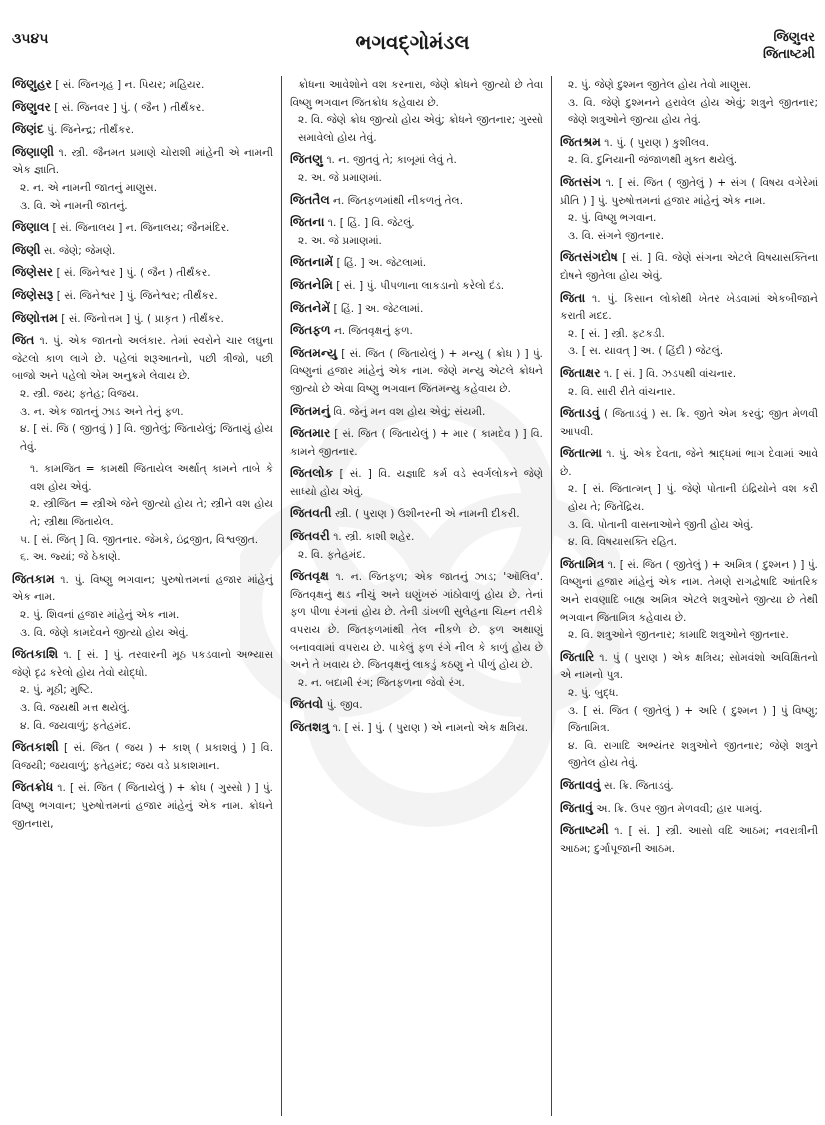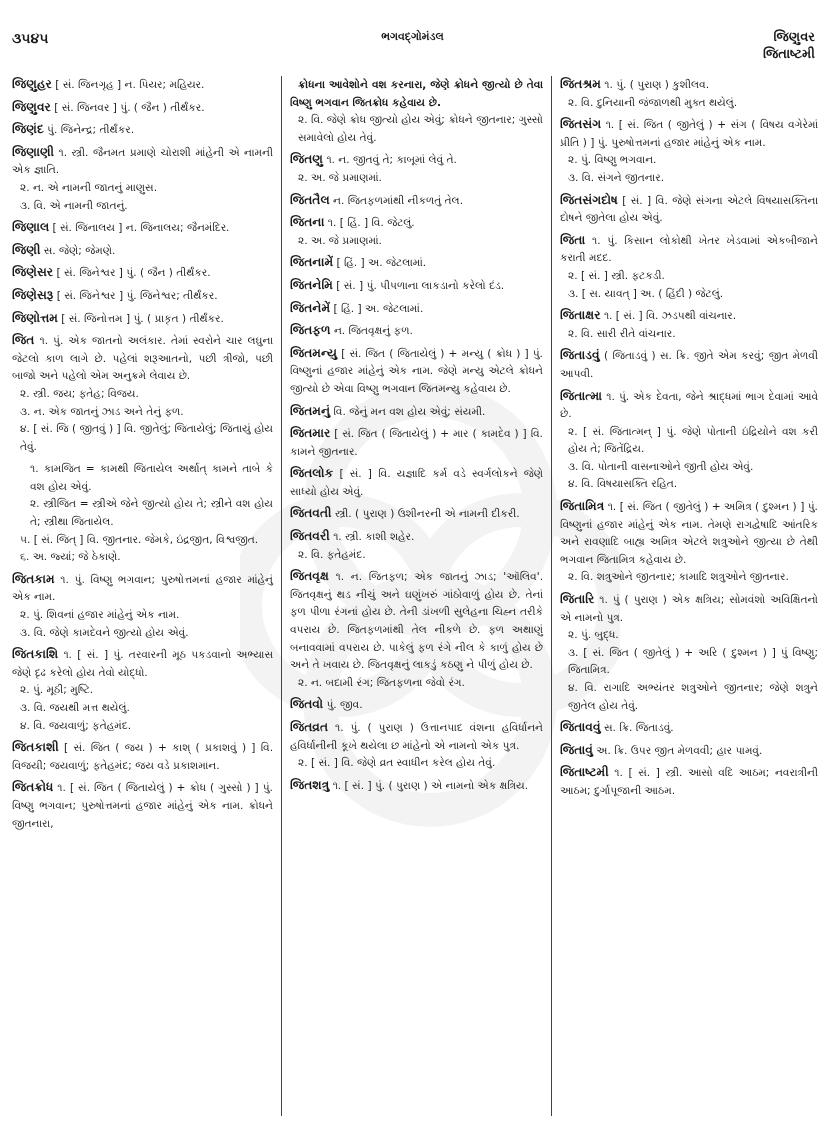--- a/index.html
+++ b/index.html
@@ -6,32 +6,32 @@
   body {
     width: 825px; height: 1125px; overflow: hidden; position: relative;
     font-family: "DejaVu Sans", sans-serif; color: #1a1a1a;
   }
   .watermark {
     position: absolute; left: 240px; top: 360px; width: 380px; height: 480px;
     pointer-events: none; opacity: 0.09;
   }
   .header { position: absolute; top: 28px; left: 0; width: 825px; height: 40px; }
   .page-num { position: absolute; left: 12px; top: 2px; font-size: 14px; font-weight: bold; }
-  .running-title { position: absolute; left: 0; width: 825px; top: 2px; text-align: center; font-size: 11px; font-weight: bold; }
+  .running-title { position: absolute; left: 0; width: 825px; top: 2px; text-align: center; font-size: 20px; font-weight: bold; }
   .guide-words { position: absolute; right: 10px; top: 0; text-align: right; font-size: 13px; font-weight: bold; line-height: 17px; }
   .columns { position: absolute; top: 76px; left: 10px; width: 808px; height: 1040px; display: flex; }
   .col { box-sizing: border-box; padding: 0 8px; overflow: hidden; }
   .col-1 { width: 272px; padding-left: 2px; border-right: 1px solid #444; }
   .col-2 { width: 270px; border-right: 1px solid #444; }
   .col-3 { width: 266px; padding-right: 0; }
   .entry { font-size: 10.6px; line-height: 17.6px; margin-bottom: 5px; text-align: justify; }
   .hw { font-weight: bold; font-size: 12.2px; }
   .sub { display: block; padding-left: 8px; text-indent: 0; }
   .sub.deep { padding-left: 18px; }
-  .cont { padding-left: 8px; font-weight: bold; }
+  .cont { padding-left: 8px; }
 </style>
 </head>
 <body>
 
 <svg class="watermark" viewBox="0 0 380 480">
   <g fill="none" stroke="#888" stroke-width="34">
     <circle cx="190" cy="150" r="110"></circle>
     <circle cx="190" cy="340" r="110"></circle>
     <circle cx="100" cy="245" r="95"></circle>
     <circle cx="280" cy="245" r="95"></circle>
@@ -80,24 +80,27 @@
       <div class="entry"><span class="hw">જિતનેમેં</span> <span>[ હિં. ] અ. જેટલામાં.</span></div>
       <div class="entry"><span class="hw">જિતફળ</span> <span>ન. જિતવૃક્ષનું ફળ.</span></div>
       <div class="entry"><span class="hw">જિતમન્યુ</span> <span>[ સં. જિત ( જિતાયેલું ) + મન્યુ ( ક્રોધ ) ] પું. વિષ્ણુનાં હજાર માંહેનું એક નામ. જેણે મન્યુ એટલે ક્રોધને જીત્યો છે એવા વિષ્ણુ ભગવાન જિતમન્યુ કહેવાય છે.</span></div>
       <div class="entry"><span class="hw">જિતમનું</span> <span>વિ. જેનું મન વશ હોય એવું; સંયમી.</span></div>
       <div class="entry"><span class="hw">જિતમાર</span> <span>[ સં. જિત ( જિતાયેલું ) + માર ( કામદેવ ) ] વિ. કામને જીતનાર.</span></div>
       <div class="entry"><span class="hw">જિતલોક</span> <span>[ સં. ] વિ. યજ્ઞાદિ કર્મ વડે સ્વર્ગલોકને જેણે સાધ્યો હોય એવું.</span></div>
       <div class="entry"><span class="hw">જિતવતી</span> <span>સ્ત્રી. ( પુરાણ ) ઉશીનરની એ નામની દીકરી.</span></div>
       <div class="entry"><span class="hw">જિતવરી</span> <span>૧. સ્ત્રી. કાશી શહેર.</span><span class="sub">૨. વિ. ફતેહમંદ.</span></div>
       <div class="entry"><span class="hw">જિતવૃક્ષ</span> <span>૧. ન. જિતફળ; એક જાતનું ઝાડ; 'ઑલિવ'. જિતવૃક્ષનું થડ નીચું અને ઘણુંખરું ગાંઠોવાળું હોય છે. તેનાં ફળ પીળા રંગનાં હોય છે. તેની ડાંખળી સુલેહના ચિહ્ન તરીકે વપરાય છે. જિતફળમાંથી તેલ નીકળે છે. ફળ અથાણું બનાવવામાં વપરાય છે. પાકેલું ફળ રંગે નીલ કે કાળું હોય છે અને તે ખવાય છે. જિતવૃક્ષનું લાકડું કઠણુ ને પીળું હોય છે.</span><span class="sub">૨. ન. બદામી રંગ; જિતફળના જેવો રંગ.</span></div>
       <div class="entry"><span class="hw">જિતવો</span> <span>પું. જીવ.</span></div>
-      <div class="entry"><span class="hw">જિતવ્રત</span> <span>૧. પું. ( પુરાણ ) ઉત્તાનપાદ વંશના હવિર્ધાનને હવિર્ધાનીની કૂખે થયેલા છ માંહેનો એ નામનો એક પુત્ર.</span><span class="sub">૨. [ સં. ] વિ. જેણે વ્રત સ્વાધીન કરેલ હોય તેવું.</span></div>
       <div class="entry"><span class="hw">જિતશત્રુ</span> <span>૧. [ સં. ] પું. ( પુરાણ ) એ નામનો એક ક્ષત્રિય.</span></div>
     </div>
   <div class="col col-3">
+      <div class="entry">
+        <span class="sub">૨. પું. જેણે દુશ્મન જીતેલ હોય તેવો માણુસ.</span>
+        <span class="sub">૩. વિ. જેણે દુશ્મનને હરાવેલ હોય એવું; શત્રુને જીતનાર; જેણે શત્રુઓને જીત્યા હોય તેવું.</span>
+      </div>
       <div class="entry"><span class="hw">જિતશ્રમ</span> <span>૧. પું. ( પુરાણ ) કુશીલવ.</span><span class="sub">૨. વિ. દુનિયાની જંજાળથી મુક્ત થયેલું.</span></div>
       <div class="entry"><span class="hw">જિતસંગ</span> <span>૧. [ સં. જિત ( જીતેલું ) + સંગ ( વિષય વગેરેમાં પ્રીતિ ) ] પું. પુરુષોત્તમનાં હજાર માંહેનું એક નામ.</span><span class="sub">૨. પું. વિષ્ણુ ભગવાન.</span><span class="sub">૩. વિ. સંગને જીતનાર.</span></div>
       <div class="entry"><span class="hw">જિતસંગદોષ</span> <span>[ સં. ] વિ. જેણે સંગના એટલે વિષયાસક્તિના દોષને જીતેલા હોય એવું.</span></div>
       <div class="entry"><span class="hw">જિતા</span> <span>૧. પું. કિસાન લોકોથી ખેતર ખેડવામાં એકબીજાને કરાતી મદદ.</span><span class="sub">૨. [ સં. ] સ્ત્રી. ફટકડી.</span><span class="sub">૩. [ સ. યાવત્ ] અ. ( હિંદી ) જેટલું.</span></div>
       <div class="entry"><span class="hw">જિતાક્ષર</span> <span>૧. [ સં. ] વિ. ઝડપથી વાંચનાર.</span><span class="sub">૨. વિ. સારી રીતે વાંચનાર.</span></div>
       <div class="entry"><span class="hw">જિતાડવું</span> <span>( જિતાડવું ) સ. ક્રિ. જીતે એમ કરવું; જીત મેળવી આપવી.</span></div>
       <div class="entry"><span class="hw">જિતાત્મા</span> <span>૧. પું. એક દેવતા, જેને શ્રાદ્ધમાં ભાગ દેવામાં આવે છે.</span><span class="sub">૨. [ સં. જિતાત્મન્ ] પું. જેણે પોતાની ઇંદ્રિયોને વશ કરી હોય તે; જિતેંદ્રિય.</span><span class="sub">૩. વિ. પોતાની વાસનાઓને જીતી હોય એવું.</span><span class="sub">૪. વિ. વિષયાસક્તિ રહિત.</span></div>
       <div class="entry"><span class="hw">જિતામિત્ર</span> <span>૧. [ સં. જિત ( જીતેલું ) + અમિત્ર ( દુશ્મન ) ] પું. વિષ્ણુનાં હજાર માંહેનું એક નામ. તેમણે રાગદ્વેષાદિ આંતરિક અને રાવણાદિ બાહ્ય અમિત્ર એટલે શત્રુઓને જીત્યા છે તેથી ભગવાન જિતામિત્ર કહેવાય છે.</span><span class="sub">૨. વિ. શત્રુઓને જીતનાર; કામાદિ શત્રુઓને જીતનાર.</span></div>
       <div class="entry"><span class="hw">જિતારિ</span> <span>૧. પું ( પુરાણ ) એક ક્ષત્રિય; સોમવંશો અવિક્ષિતનો એ નામનો પુત્ર.</span><span class="sub">૨. પું. બુદ્ધ.</span><span class="sub">૩. [ સં. જિત ( જીતેલું ) + અરિ ( દુશ્મન ) ] પું વિષ્ણુ; જિતામિત્ર.</span><span class="sub">૪. વિ. રાગાદિ અભ્યંતર શત્રુઓને જીતનાર; જેણે શત્રુને જીતેલ હોય તેવું.</span></div>
       <div class="entry"><span class="hw">જિતાવવું</span> <span>સ. ક્રિ. જિતાડવું.</span></div>

